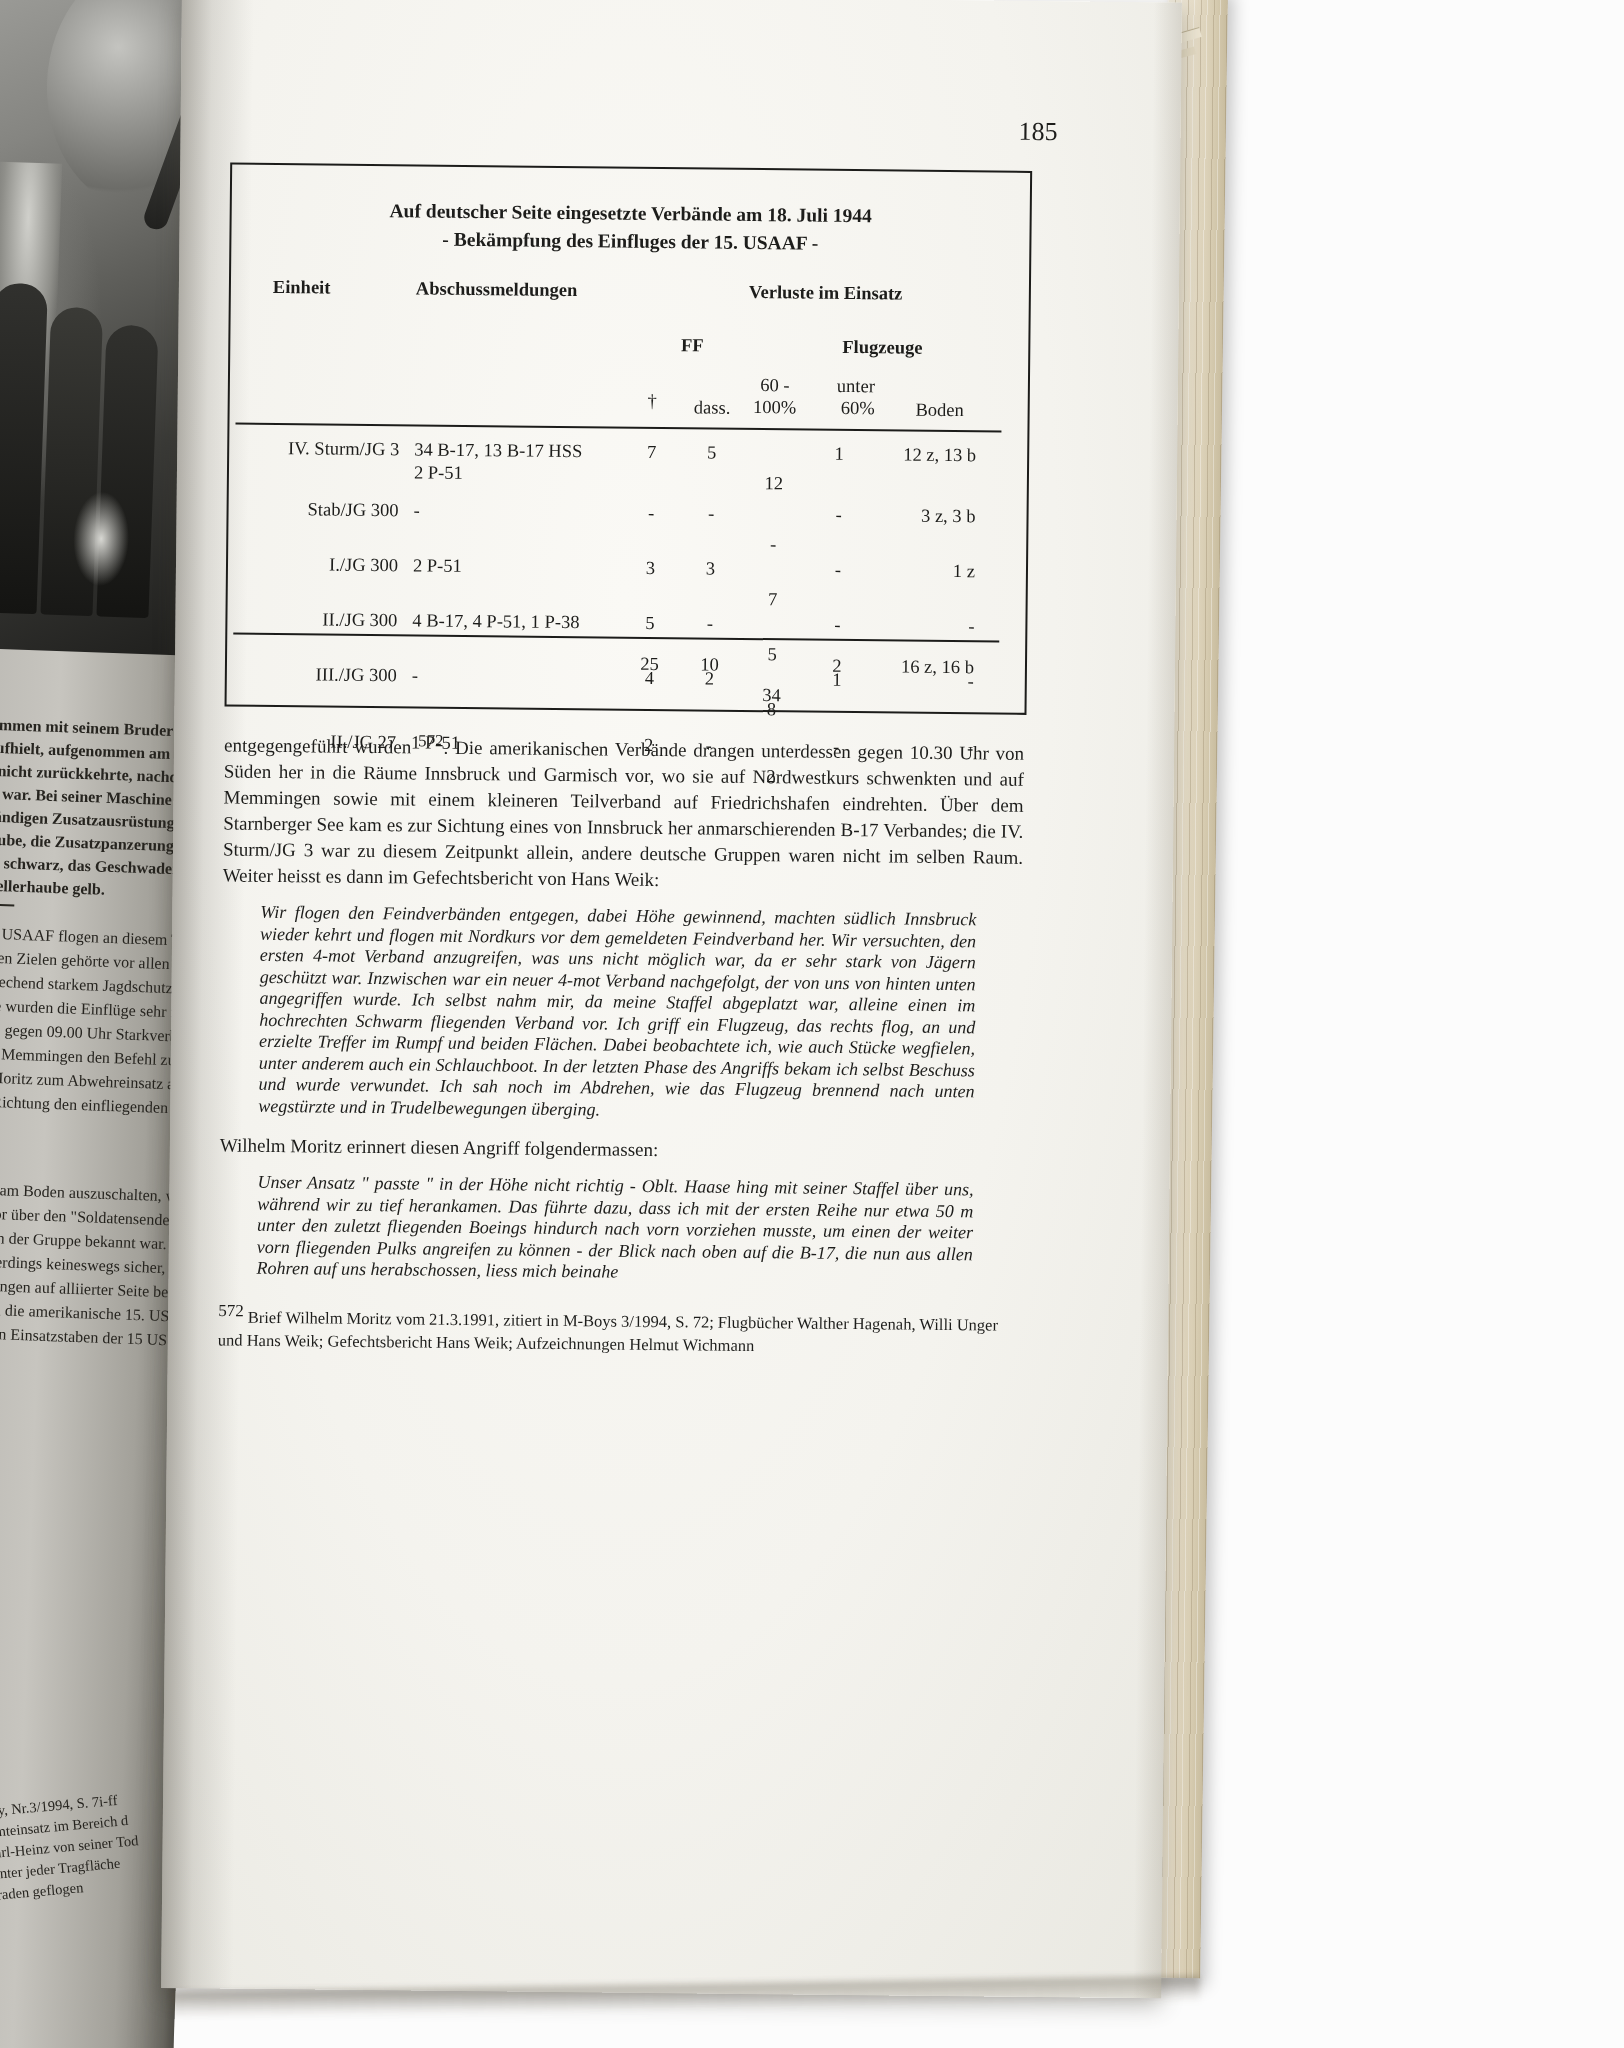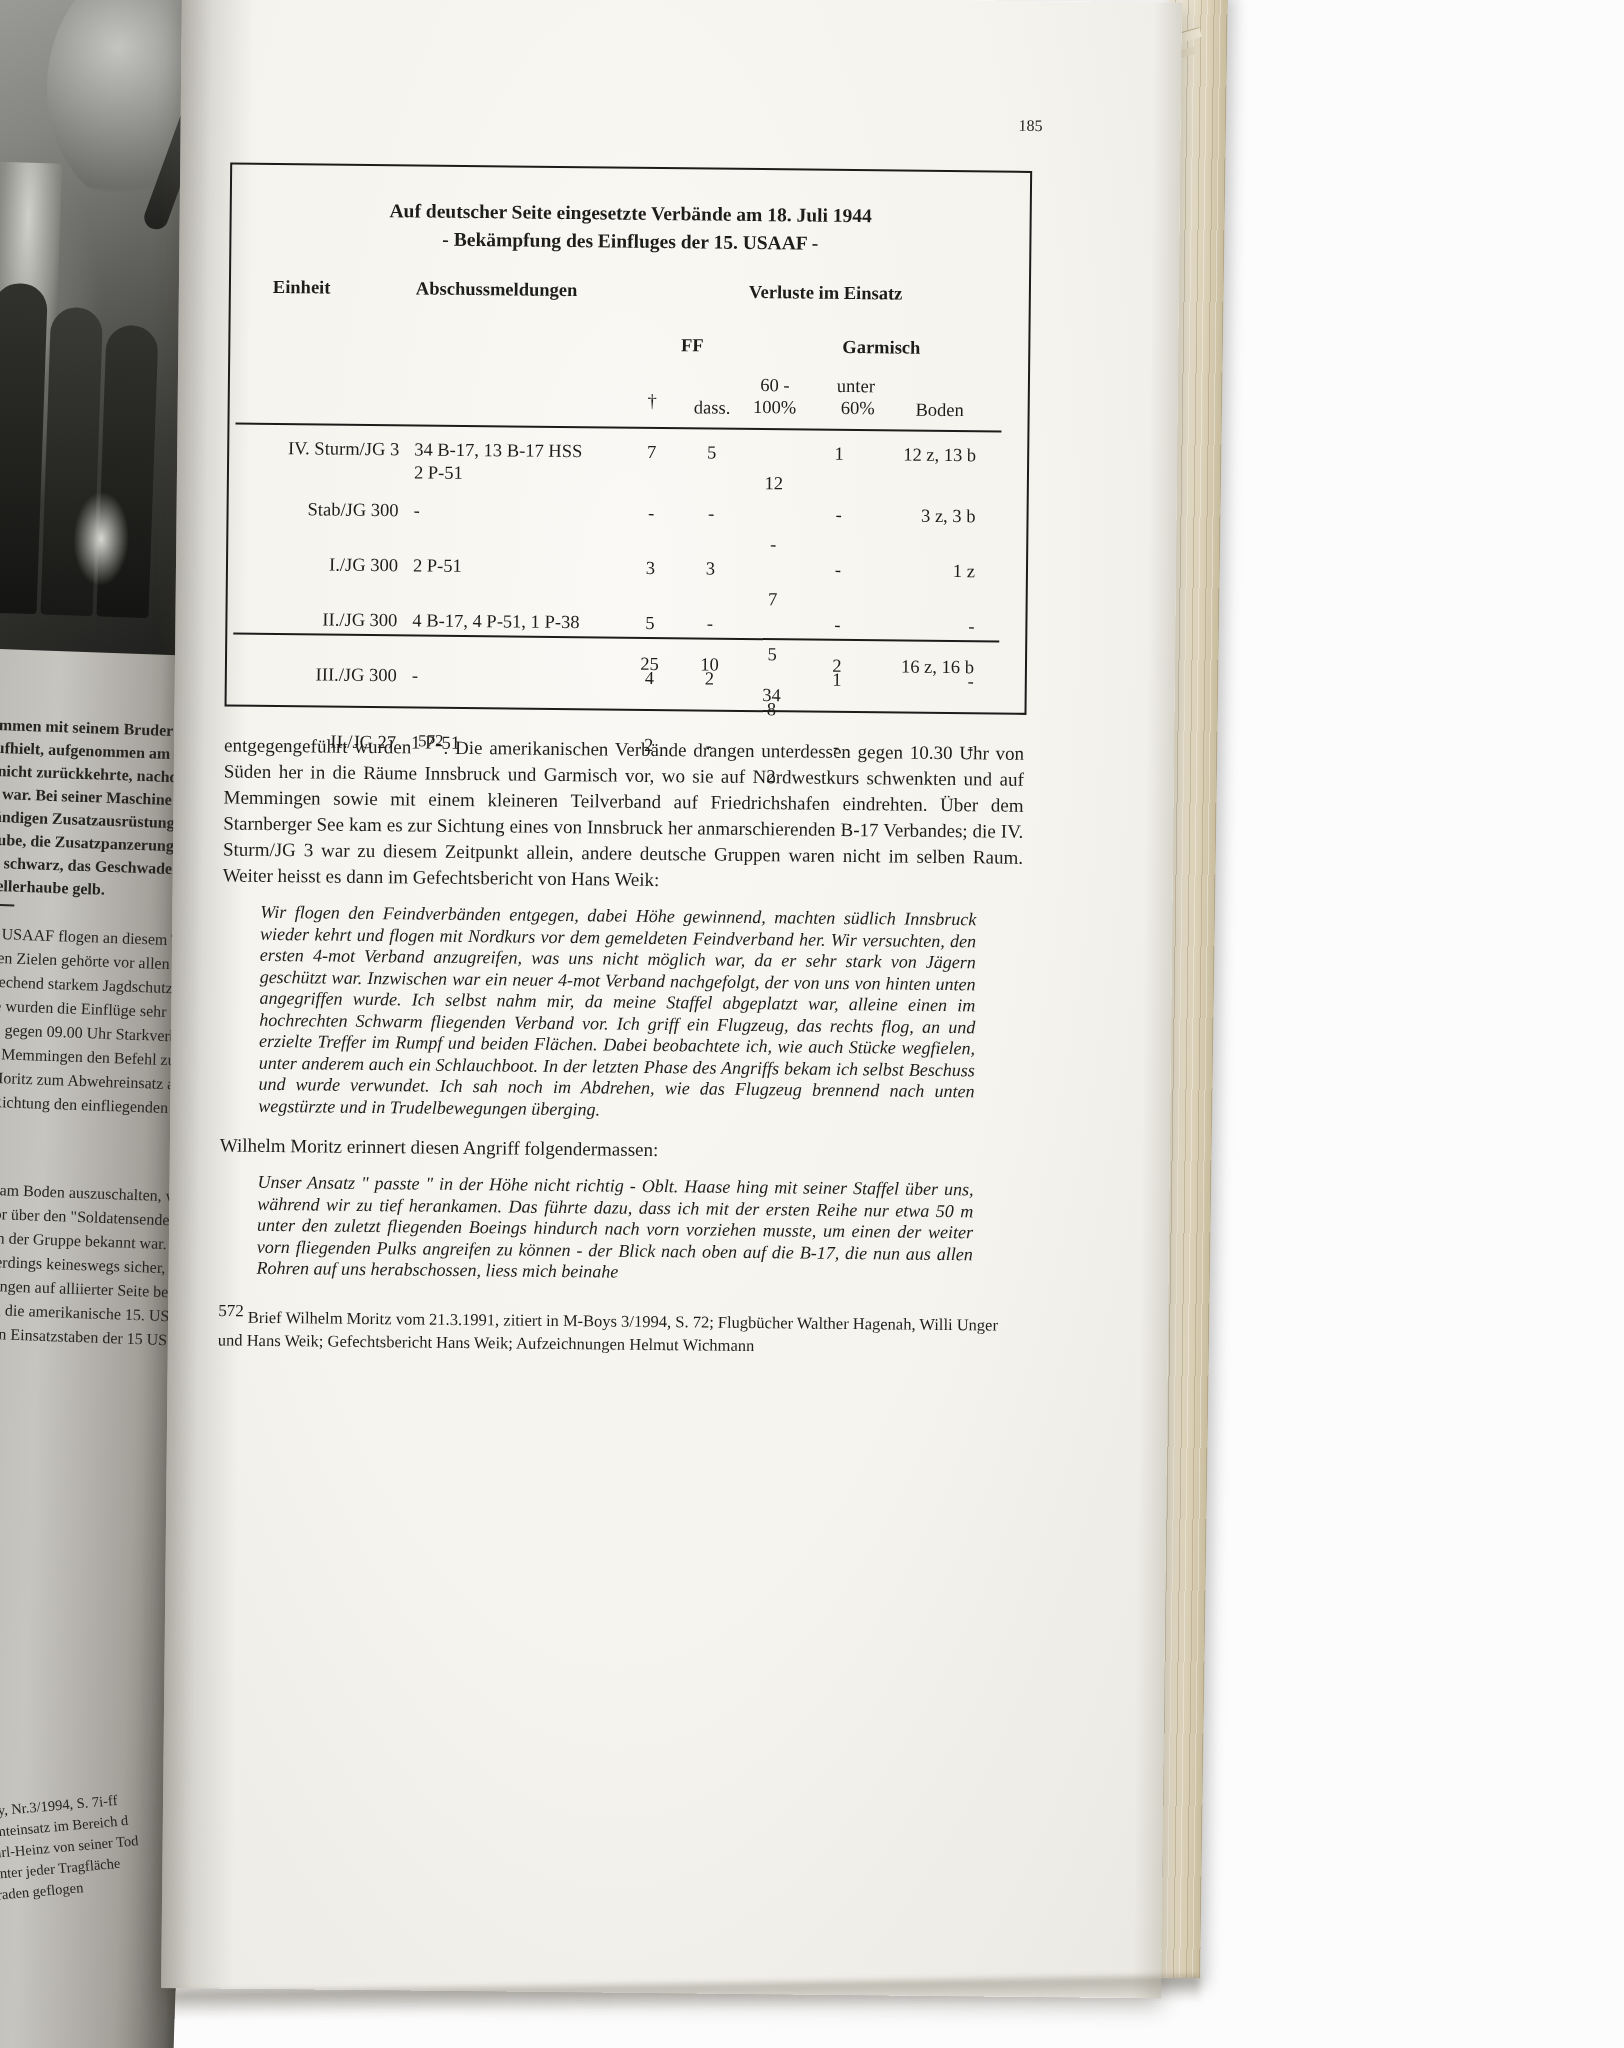--- a/index.html
+++ b/index.html
@@ -40,21 +40,21 @@
 
   
   .right-page{position:absolute;left:182px;top:-8px;width:1000px;height:1996px;
     transform:rotate(0.6deg);transform-origin:0 0;
     background:radial-gradient(ellipse at 45% 30%, #faf9f5 0%, #f4f3ee 55%, #e9e8e1 100%);
     box-shadow:0 8px 22px rgba(60,55,45,.30);color:#1d1d1b;}
   .spine-shadow{position:absolute;left:0;top:0;bottom:0;width:72px;pointer-events:none;
     background:linear-gradient(to right, rgba(55,50,40,.36) 0%, rgba(55,50,40,.13) 42%, rgba(55,50,40,0) 100%);}
   .fore-shadow{position:absolute;right:0;top:0;bottom:0;width:28px;pointer-events:none;
     background:linear-gradient(to left, rgba(120,110,90,.20), rgba(120,110,90,0));}
-  .pageno{position:absolute;top:116px;left:838px;font-size:16px;}
+  .pageno{position:absolute;top:116px;left:838px;font-size:26px;}
 
   
   .tbox{position:absolute;left:50px;top:170px;width:798px;height:540px;border:2px solid #1c1c1a;
     font-size:18.5px;}
   .tbox .abs{position:absolute;}
   .t-title{top:34px;left:0;right:0;text-align:center;font-weight:bold;font-size:19.5px;}
   .t-sub{top:62px;left:0;right:0;text-align:center;font-weight:bold;font-size:19.5px;}
   .h-einheit{left:42px;top:112px;font-weight:bold;}
   .h-absch{left:185px;top:112px;font-weight:bold;}
   .h-verl{left:518px;top:112px;font-weight:bold;}
@@ -172,21 +172,21 @@
     <div class="pageno">185</div>
 
     <div class="tbox">
       <div class="abs t-title">Auf deutscher Seite eingesetzte Verbände am 18. Juli 1944</div>
       <div class="abs t-sub">- Bekämpfung  des Einfluges der 15. USAAF -</div>
 
       <div class="abs h-einheit">Einheit</div>
       <div class="abs h-absch">Abschussmeldungen</div>
       <div class="abs h-verl">Verluste im Einsatz</div>
       <div class="abs h-ff">FF</div>
-      <div class="abs h-flug">Garmisch</div>
+      <div class="abs h-flug">Flugzeuge</div>
       <div class="abs h-tot">†</div>
       <div class="abs h-verw">dass.</div>
       <div class="abs h-p100">60 -
 100%</div>
       <div class="abs h-p60">unter
 60%</div>
       <div class="abs h-boden">Boden</div>
 
       <div class="abs hr1"></div>
 

